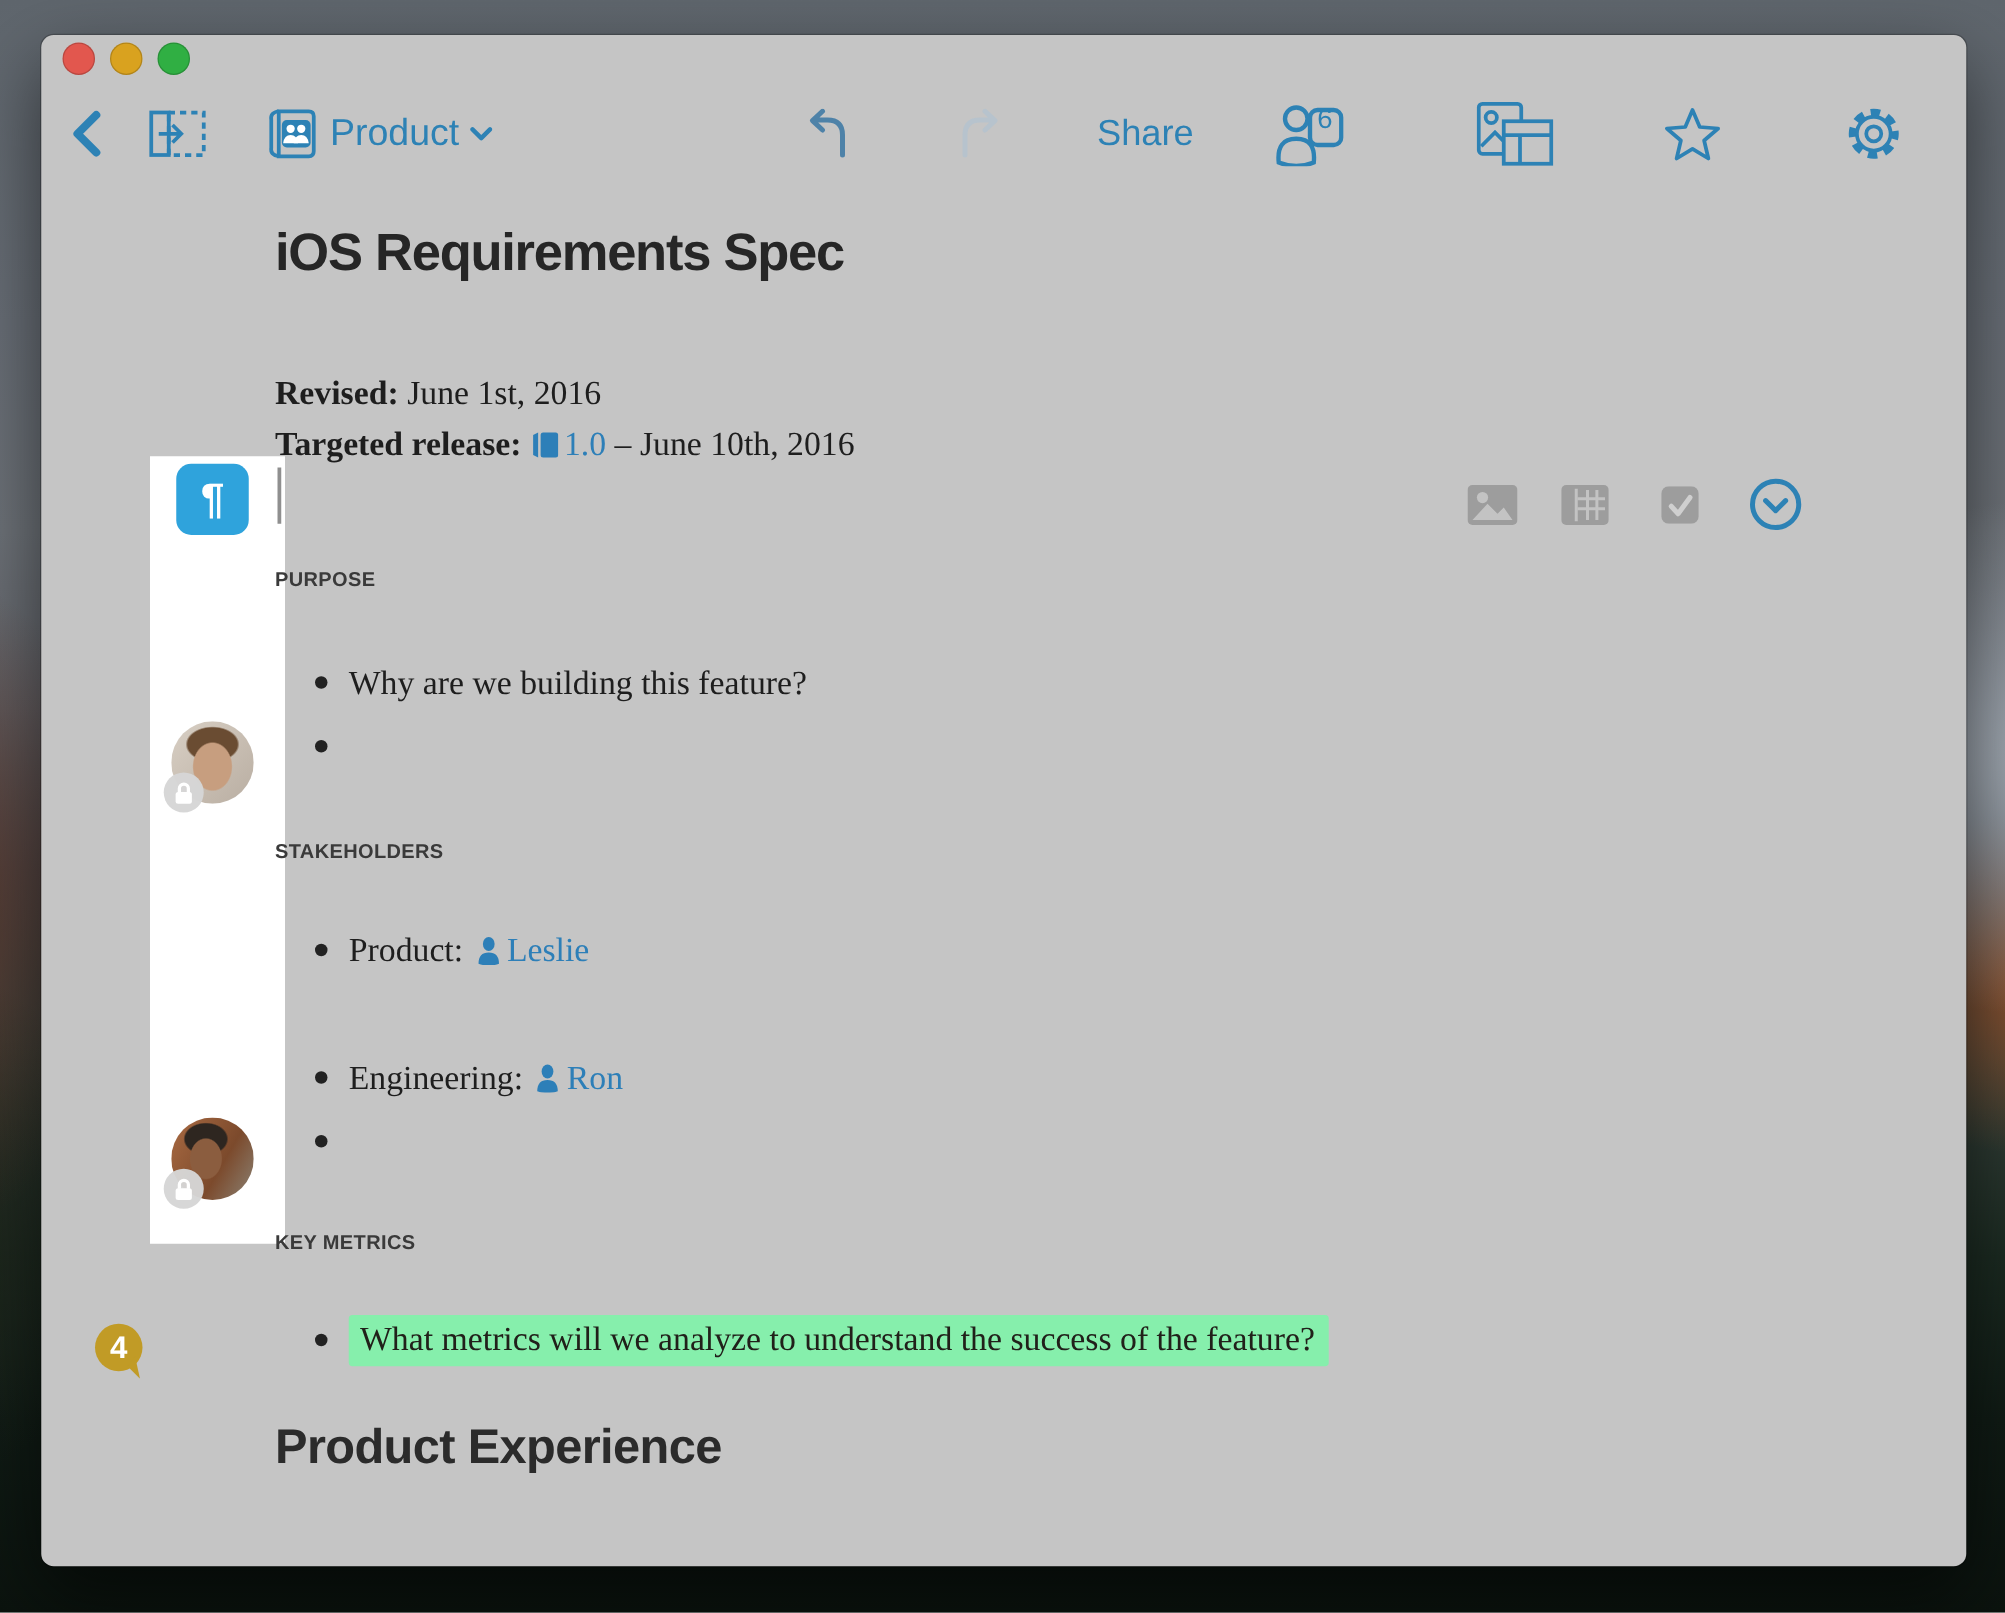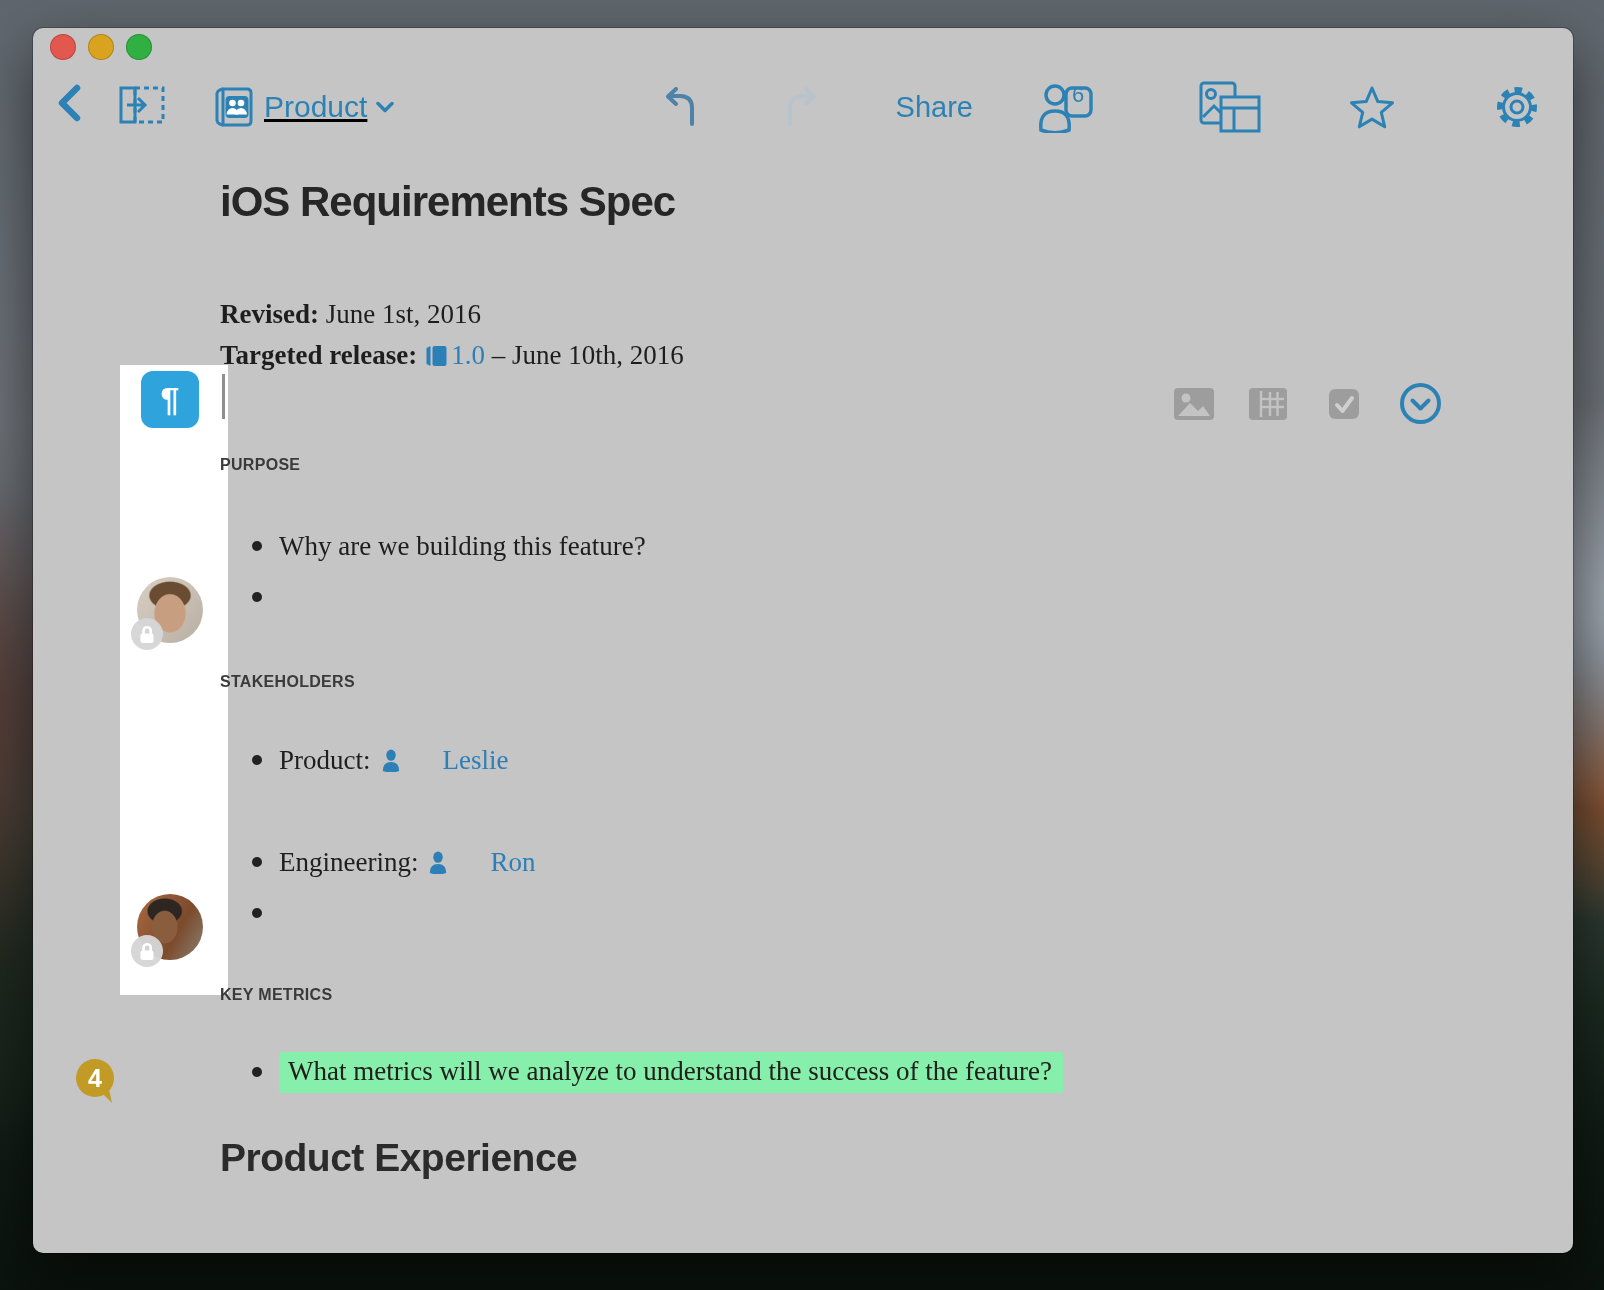--- a/index.html
+++ b/index.html
@@ -20,22 +20,22 @@
     background:#c5c5c5;border-radius:10px;
     box-shadow:0 24px 60px rgba(0,0,0,.55), 0 0 0 1px rgba(0,0,0,.22);
   }
   
   .traffic{position:absolute;left:17px;top:6px;display:flex;gap:12px;}
   .light{width:26px;height:26px;border-radius:50%;box-shadow:inset 0 0 0 1px rgba(0,0,0,.18);}
   .light.red{background:#e2574e;}
   .light.yellow{background:#d9a21f;}
   .light.green{background:#30af43;}
   
-  .tb-left{position:absolute;left:22px;top:56px;height:46px;display:flex;align-items:flex-start;text-decoration:underline;}
-  .tb-right{position:absolute;right:32px;top:56px;height:46px;display:flex;align-items:center;gap:48px;}
+  .tb-left{position:absolute;left:22px;top:56px;height:46px;display:flex;align-items:center;}
+  .tb-right{position:absolute;right:50px;top:56px;height:46px;display:flex;align-items:center;gap:48px;}
   .tb-label{color:#2d82b5;font-size:30px;}
   .folder-group{display:flex;align-items:center;margin-left:44px;cursor:default;}
   .icon-btn{display:inline-flex;align-items:center;justify-content:center;}
   .share-group{display:flex;align-items:center;margin-left:28px;position:relative;}
   .count-badge{position:absolute;left:32px;top:1px;width:22px;text-align:center;color:#2d82b5;font-size:22px;}
   
   .doc-title{position:absolute;left:187px;top:150px;font-size:42px;font-weight:700;letter-spacing:-1px;color:#262626;}
   .meta{position:absolute;left:187px;top:266px;font-family:"Liberation Serif",serif;font-size:27px;line-height:41px;color:#1e1e1e;}
   .meta b{font-weight:700;}
   .meta .link{color:#2d7fb8;}
@@ -64,21 +64,21 @@
   .insert-icon{position:absolute;}
   
   .h-sec{position:absolute;left:187px;font-size:16px;font-weight:700;color:#3a3a3a;letter-spacing:.3px;}
   .h-big{position:absolute;left:187px;font-size:39px;font-weight:700;color:#2b2b2b;letter-spacing:-.5px;}
   
   .bullet{position:absolute;left:219px;height:44px;display:flex;align-items:center;
     font-family:"Liberation Serif",serif;font-size:27px;color:#1e1e1e;white-space:nowrap;}
   .bullet::before{content:"";width:10px;height:10px;border-radius:50%;background:#222;margin-right:17px;flex:none;}
   .mention{display:inline-flex;align-items:center;}
   .mention svg{margin:0 5px 0 10px;}
-  .mention .name{color:#2d7fb8;margin-left:37px;}
+  .mention .name{color:#2d7fb8;}
   .hl{background:#86efac;border-radius:3px;padding:4px 11px 6px 9px;color:#21201a;}
   
   .comment-badge{position:absolute;left:41px;top:1029px;width:44px;height:46px;}
   .comment-badge .num{position:absolute;left:0;top:7px;width:42px;text-align:center;color:#fff;font-size:25px;font-weight:700;}
 </style>
 </head>
 <body>
 
 <div class="window">
 

